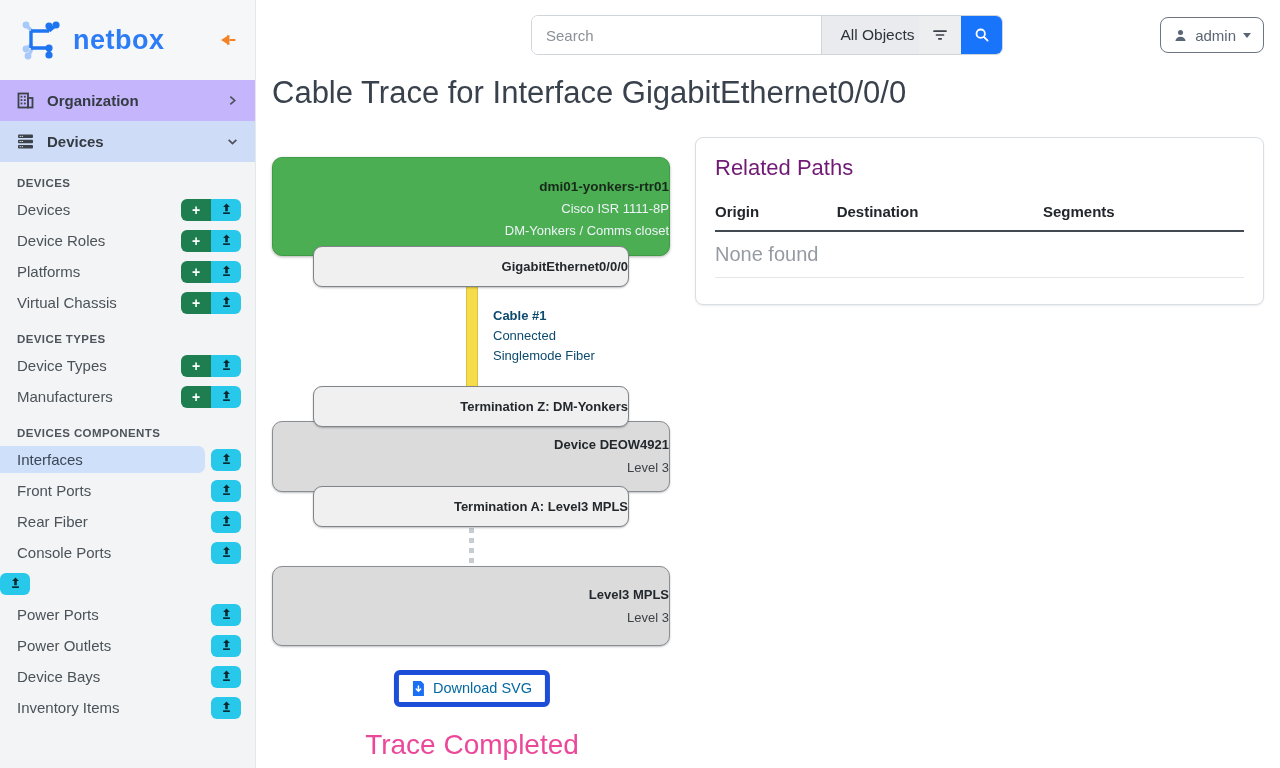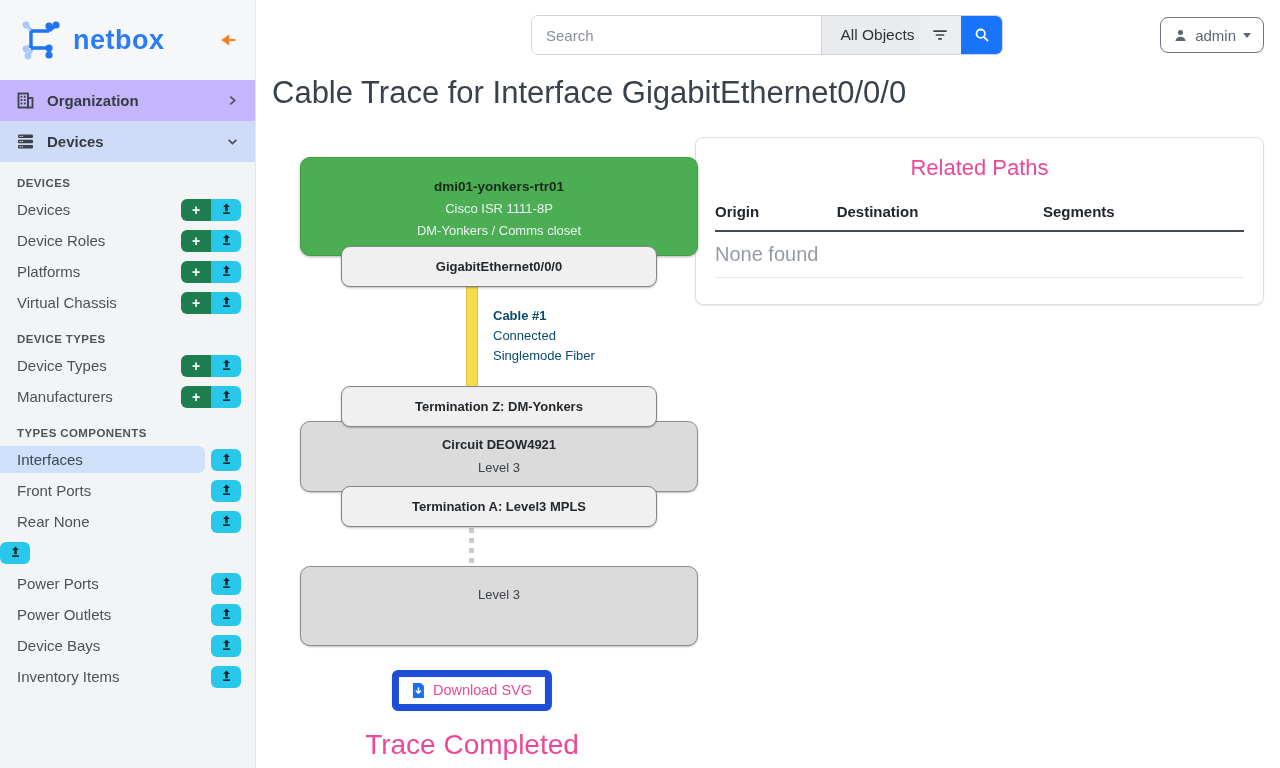--- a/index.html
+++ b/index.html
@@ -52,28 +52,28 @@
     border-top:5px solid #5b6675; }
   .page-title { margin:5px 0 0 16px; font-size:31px; font-weight:400; color:#39424c; }
 
   .content-row { display:flex; margin-top:26px; }
   .trace-col { flex:none; width:400px; height:612px; margin-left:16px; margin-top:20px; position:relative; }
   .paths-col { flex:1; margin-left:23px; margin-right:16px; }
 
   
   .card { background:#fff; border:1px solid #d9dee3; border-radius:8px;
     box-shadow:0 1px 2px rgba(0,0,0,.08); padding:17px 19px 26px; }
-  .card-title { font-size:22px; font-weight:400; color:#ec4899; margin-bottom:16px;text-align:center; }
+  .card-title { font-size:22px; font-weight:400; color:#701a75; margin-bottom:16px; }
   .paths-table { width:100%; border-collapse:collapse; }
   .paths-table th { text-align:left; padding:6px 0 10px; font-size:15px; color:#21262c;
     border-bottom:2px solid #434a52; font-weight:700; }
   .paths-table td { padding:11px 0; color:#959ba3; font-size:20px; border-bottom:1px solid #e4e7ea; }
 
   
-  .node { position:absolute; text-align:center;margin-left:28px; }
+  .node { position:absolute; text-align:right; }
   .node-device { left:0; top:0; width:398px; height:99px; background:#4cae52;
     border:1px solid #3f9b46; border-radius:10px; box-shadow:0 1px 3px rgba(0,0,0,.3);
     padding-top:21px; z-index:2; cursor:pointer; }
   .node-device .name { font-weight:700; font-size:13.5px; color:#17291b; margin-bottom:7px; }
   .node-device .sub { font-size:13px; color:#edf3f8; margin-bottom:7px; }
   .node-term { left:41px; width:316px; height:41px; background:#f0f0f0; border:1px solid #7f8589;
     border-radius:9px; box-shadow:0 1px 2px rgba(0,0,0,.25); font-weight:700; font-size:13px;
     color:#23282d; line-height:39px; z-index:4; cursor:pointer; }
   .t-iface { top:89px; }
   .t-z { top:229px; }
@@ -85,21 +85,21 @@
   .node-big .name { font-weight:700; font-size:13px; color:#23282d; margin-bottom:8px; }
   .node-big .sub { font-size:13px; color:#3c4247; }
   .cable-line { position:absolute; left:194px; top:130px; width:12px; height:100px;
     background:#f6dc4b; border-left:1px solid #d8c43e; border-right:1px solid #d8c43e; z-index:1; }
   .cable-label { position:absolute; left:221px; top:149px; text-align:left; font-size:13px;
     color:#0c4a6e; line-height:20px; z-index:5; cursor:pointer; }
   .cable-label .b { font-weight:700; }
   .dots { position:absolute; left:197px; top:371px; width:5px; height:38px; z-index:1;
     background:repeating-linear-gradient(to bottom,#c7ccd1 0 5px,transparent 5px 10px); }
   .download-btn { position:absolute; top:513px; left:50%; transform:translateX(-50%);
-    border:7px solid #1d4ed8; color:#ec4899; background:#fff; border-radius:6px; font-size:14.5px;
+    border:5px solid #1d4ed8; color:#0369a1; background:#fff; border-radius:6px; font-size:14.5px;
     padding:5px 13px 6px; display:flex; align-items:center; gap:8px; cursor:pointer;
     font-family:"Liberation Sans","DejaVu Sans",sans-serif; }
   .trace-result { position:absolute; top:572px; width:100%; text-align:center;
     font-size:28px; color:#ec4899; }
 </style>
 </head>
 <body>
 
 <nav class="sidebar">
   <div class="side-head">
@@ -249,42 +249,51 @@
       <button class="btn-add">+</button>
       <button class="btn-imp">
         <svg width="13" height="13" viewBox="0 0 16 16">
             <path d="M8 .5 L12.2 5 H9.6 V10 H6.4 V5 H3.8 Z" fill="#0a2a33"></path>
             <rect x="3.8" y="11.5" width="8.4" height="2" fill="#0a2a33"></rect>
           </svg>
       </button>
     </span>
   </div>
 
-  <div class="side-section-title">TYPES COMPONENTS</div>
+  <div class="side-section-title">DEVICES COMPONENTS</div>
 
   <div class="s-item active">
     <span class="s-label-wrap">Interfaces</span>
     <button class="btn-imp solo">
       <svg width="13" height="13" viewBox="0 0 16 16">
           <path d="M8 .5 L12.2 5 H9.6 V10 H6.4 V5 H3.8 Z" fill="#0a2a33"></path>
           <rect x="3.8" y="11.5" width="8.4" height="2" fill="#0a2a33"></rect>
         </svg>
     </button>
   </div>
   <div class="s-item">
     <span class="s-label-wrap">Front Ports</span>
     <button class="btn-imp solo">
       <svg width="13" height="13" viewBox="0 0 16 16">
           <path d="M8 .5 L12.2 5 H9.6 V10 H6.4 V5 H3.8 Z" fill="#0a2a33"></path>
           <rect x="3.8" y="11.5" width="8.4" height="2" fill="#0a2a33"></rect>
         </svg>
     </button>
   </div>
   <div class="s-item">
-    <span class="s-label-wrap">Rear None</span>
+    <span class="s-label-wrap">Rear Fiber</span>
+    <button class="btn-imp solo">
+      <svg width="13" height="13" viewBox="0 0 16 16">
+          <path d="M8 .5 L12.2 5 H9.6 V10 H6.4 V5 H3.8 Z" fill="#0a2a33"></path>
+          <rect x="3.8" y="11.5" width="8.4" height="2" fill="#0a2a33"></rect>
+        </svg>
+    </button>
+  </div>
+  <div class="s-item">
+    <span class="s-label-wrap">Console Ports</span>
     <button class="btn-imp solo">
       <svg width="13" height="13" viewBox="0 0 16 16">
           <path d="M8 .5 L12.2 5 H9.6 V10 H6.4 V5 H3.8 Z" fill="#0a2a33"></path>
           <rect x="3.8" y="11.5" width="8.4" height="2" fill="#0a2a33"></rect>
         </svg>
     </button>
   </div>
   <div class="s-item">
     <button class="btn-imp solo">
       <svg width="13" height="13" viewBox="0 0 16 16">
@@ -381,29 +390,30 @@
       <div class="cable-line"></div>
       <div class="cable-label">
         <div class="b">Cable #1</div>
         <div>Connected</div>
         <div>Singlemode Fiber</div>
       </div>
 
       <div class="node node-term t-z">Termination Z: DM-Yonkers</div>
 
       <div class="node node-big n-circuit">
-        <div class="name">Circuit DEOW4921</div>
+        <div class="name">Device DEOW4921</div>
         <div class="sub">Level 3</div>
       </div>
 
       <div class="node node-term t-a">Termination A: Level3 MPLS</div>
 
       <div class="dots"></div>
 
       <div class="node node-big n-far">
+        <div class="name">Level3 MPLS</div>
         <div class="sub">Level 3</div>
       </div>
 
       <button class="download-btn">
         <span style="display:flex;">
           <svg width="13" height="15" viewBox="0 0 13 15">
             <path d="M1 0 h8 l3 3 v12 H1 z" fill="#1a6ff5"></path>
             <g stroke="#fff" stroke-width="1.5" fill="none" stroke-linecap="round">
               <path d="M6.5 5 v5 M4.3 8 L6.5 10.2 L8.7 8"></path>
             </g>

